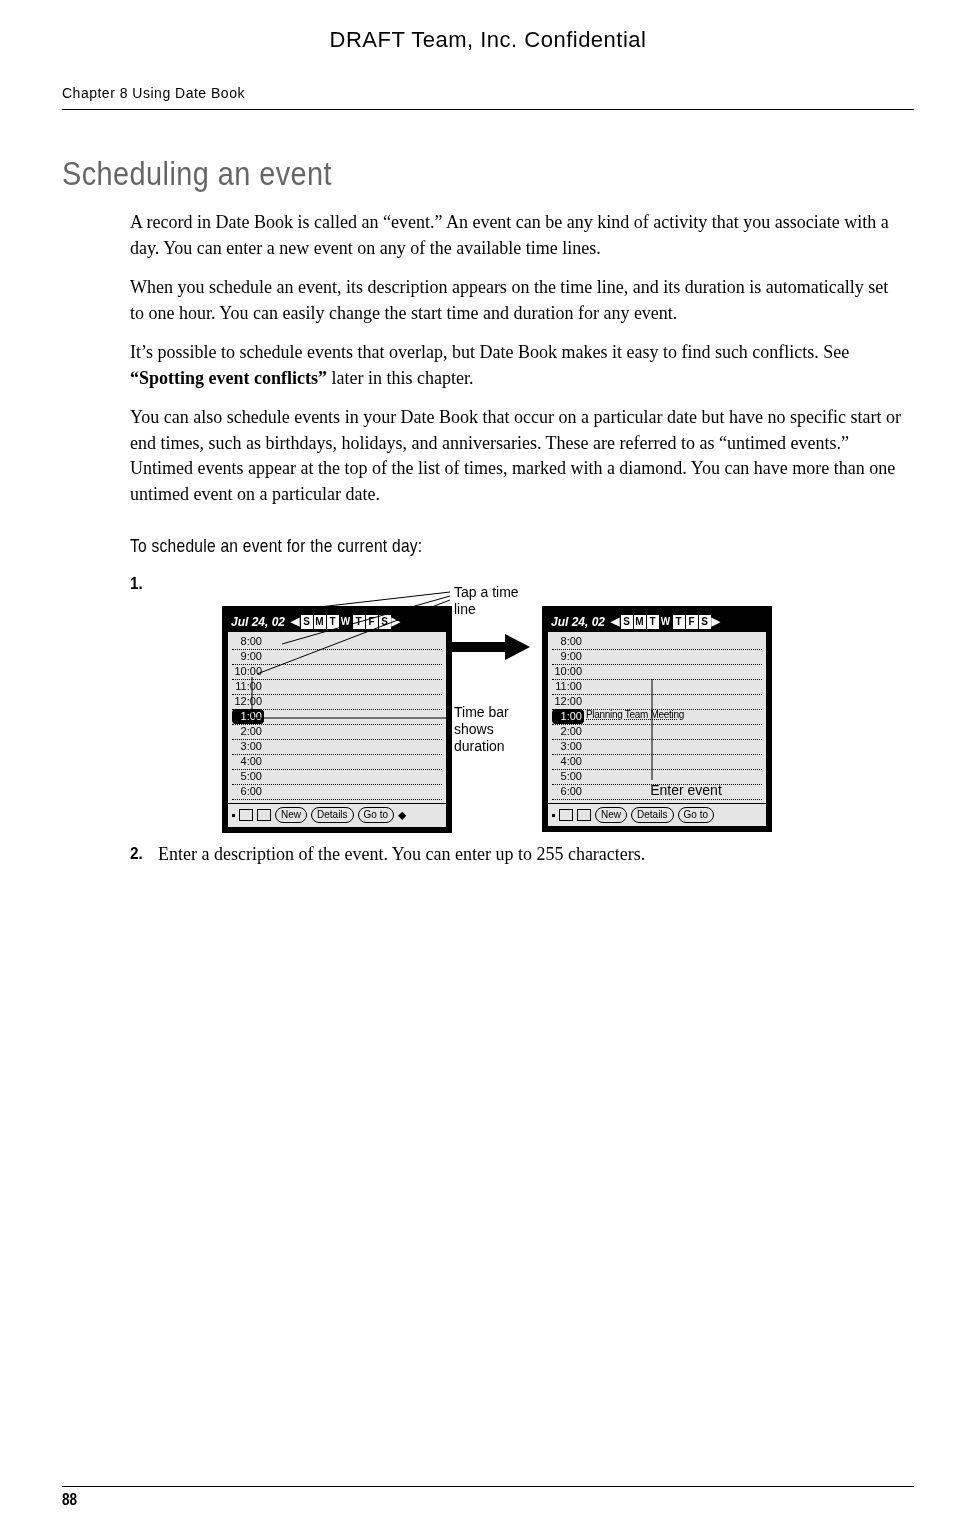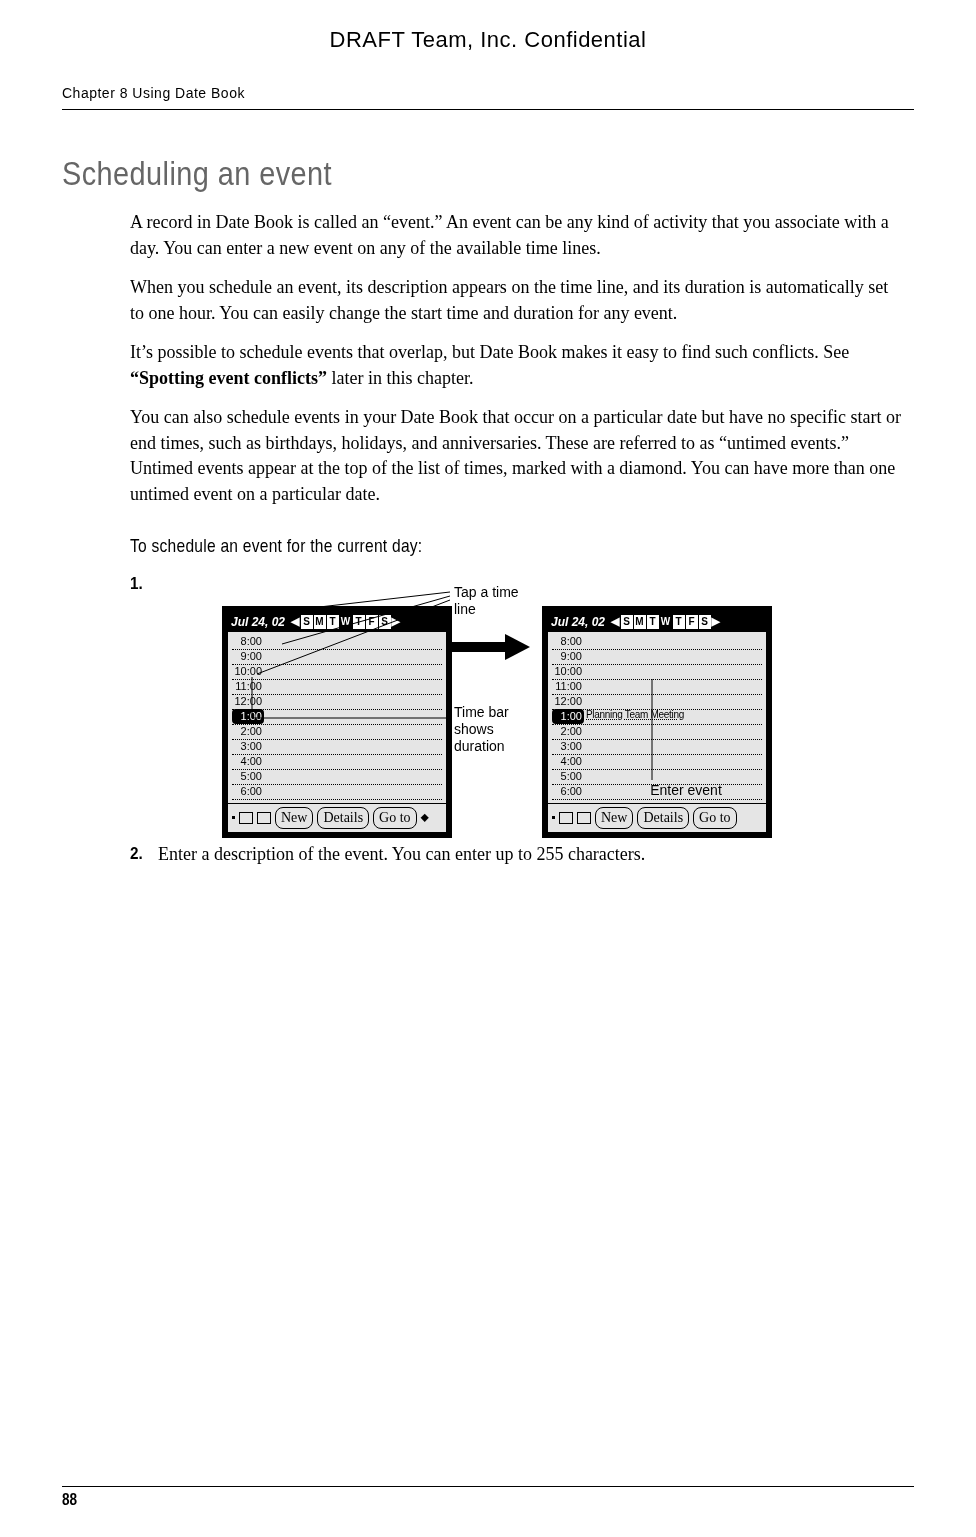--- a/index.html
+++ b/index.html
@@ -169,22 +169,21 @@
     align-items:center;
     gap:4px;
     padding:3px 4px;
     border-top:1px solid #000;
   }
   .shot-footer .dot { width:3px;height:3px;background:#000;}
   .shot-footer .btn {
     border:1px solid #000;
     border-radius:8px;
     padding:0 5px;
-    font-size:14px;
-    font-family:Liberation Serif, serif;
+    font-size:10px;
   }
   .shot-footer .icon {
     border:1px solid #000;
     width:12px;height:10px;
   }
   
   .annot {
     position:absolute;
     font-family: Arial, Helvetica, sans-serif;
     font-size: 14px;

